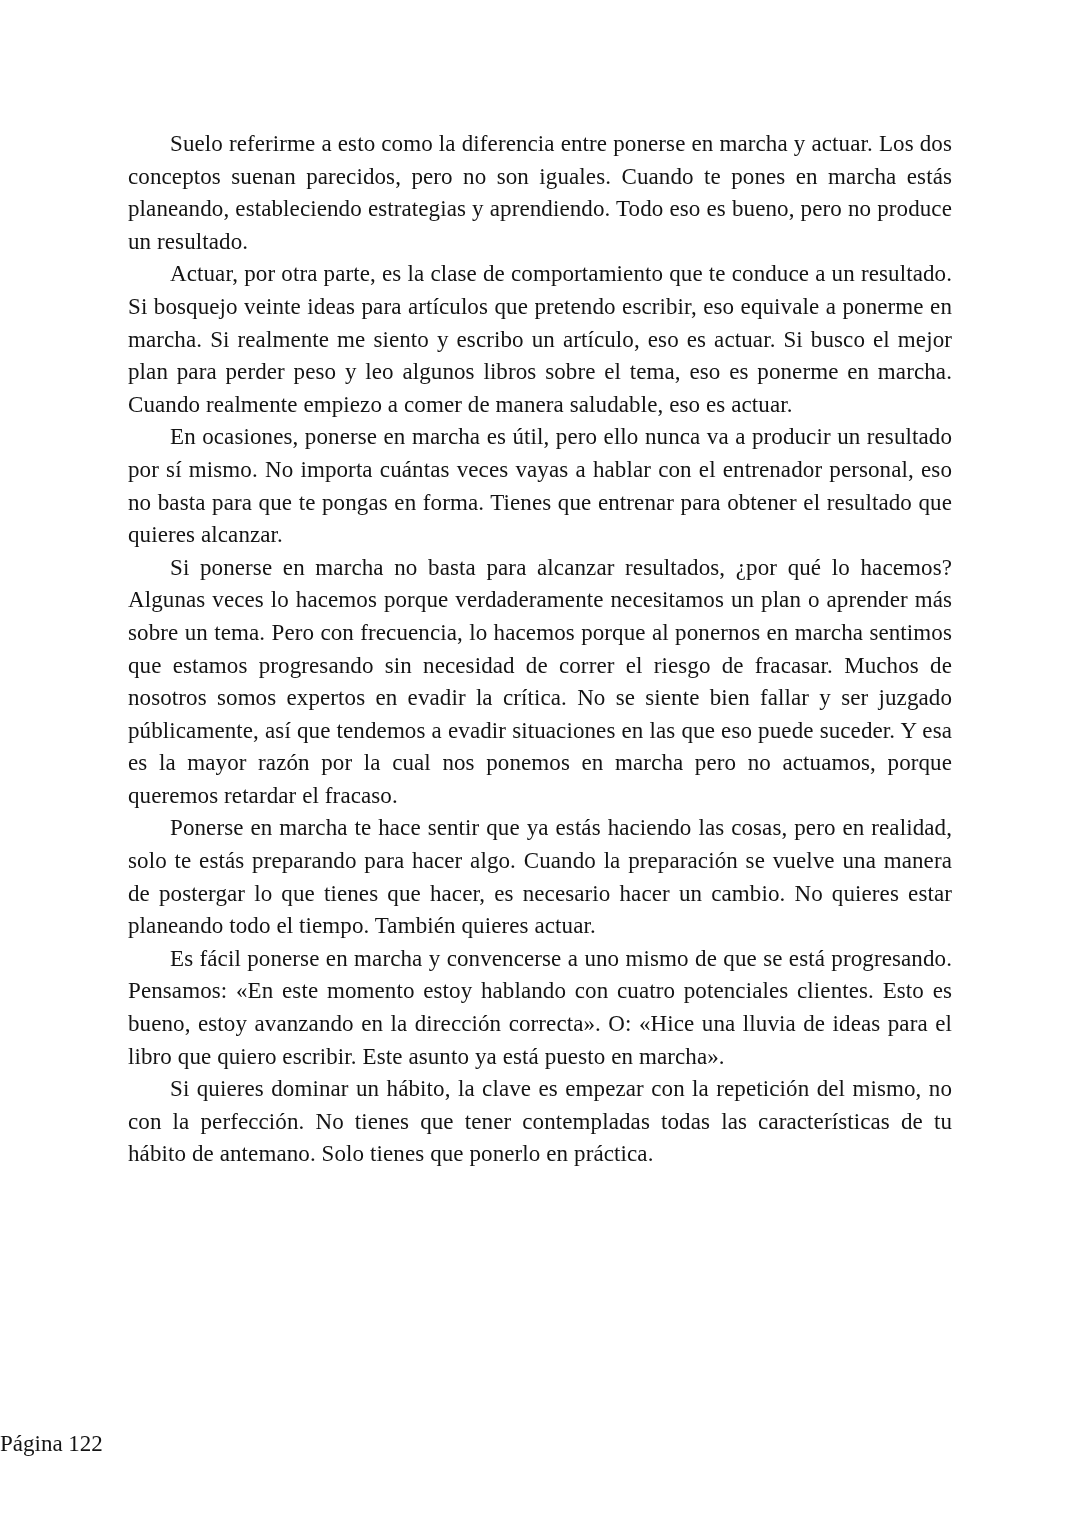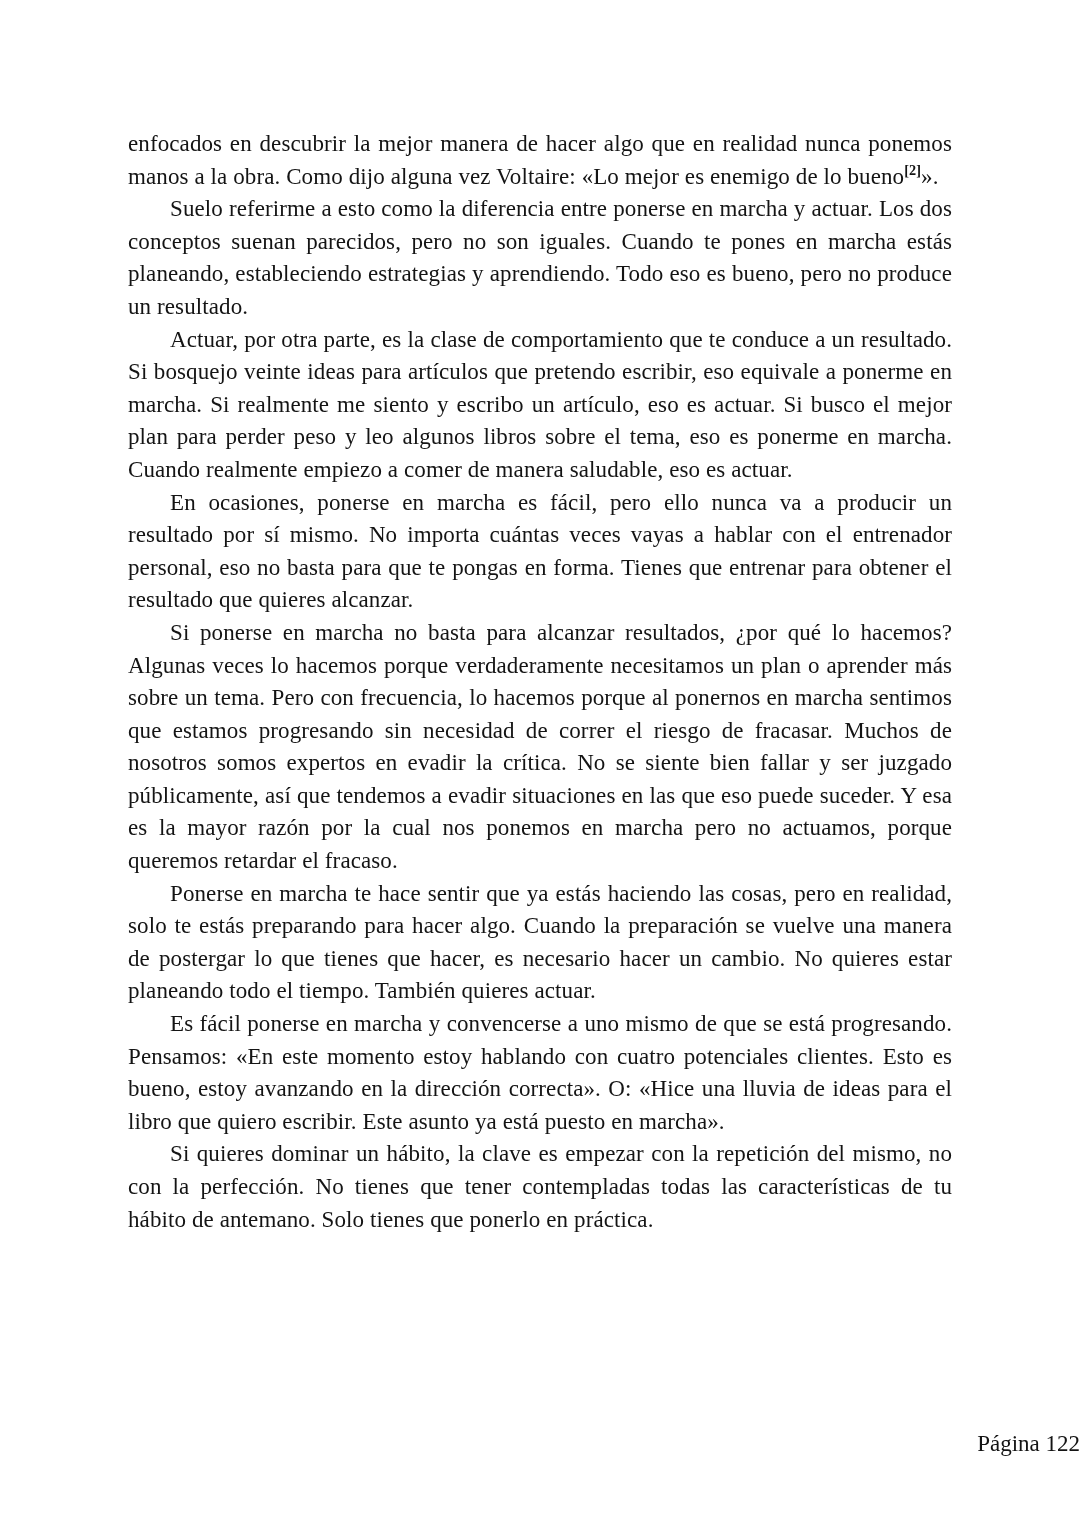--- a/index.html
+++ b/index.html
@@ -45,40 +45,39 @@
     line-height: 0;
     color: #141414;
     text-decoration: none;
     cursor: pointer;
   }
   .page-footer {
     position: absolute;
     left: 0;
     width: 1080px;
     top: 1428px;
-    text-align: right;
+    text-align: left;
     color: #141414;
   }
   .page-footer .page-number {
     font-size: 23px;
     line-height: 32px;
     font-family: "Liberation Serif", serif;
   }
 </style>
 </head>
 <body>
 
 <div class="page">
 
   <div class="text-block">
 
-  <p class="para"><span>enfocados en descubrir la mejor manera de hacer algo que en realidad nunca ponemos manos a la obra. Como dijo alguna vez Voltaire: «Lo mejor es enemigo de lo bueno</span><a class="footnote-ref">[2]</a><span>».</span></p>
       <p class="para indent"><span>Suelo referirme a esto como la diferencia entre ponerse en marcha y actuar. Los dos conceptos suenan parecidos, pero no son iguales. Cuando te pones en marcha estás planeando, estableciendo estrategias y aprendiendo. Todo eso es bueno, pero no produce un resultado.</span></p>
       <p class="para indent"><span>Actuar, por otra parte, es la clase de comportamiento que te conduce a un resultado. Si bosquejo veinte ideas para artículos que pretendo escribir, eso equivale a ponerme en marcha. Si realmente me siento y escribo un artículo, eso es actuar. Si busco el mejor plan para perder peso y leo algunos libros sobre el tema, eso es ponerme en marcha. Cuando realmente empiezo a comer de manera saludable, eso es actuar.</span></p>
-      <p class="para indent"><span>En ocasiones, ponerse en marcha es fácil, pero ello nunca va a producir un resultado por sí mismo. No importa cuántas veces vayas a hablar con el entrenador personal, eso no basta para que te pongas en forma. Tienes que entrenar para obtener el resultado que quieres alcanzar.</span></p>
+      <p class="para indent"><span>En ocasiones, ponerse en marcha es útil, pero ello nunca va a producir un resultado por sí mismo. No importa cuántas veces vayas a hablar con el entrenador personal, eso no basta para que te pongas en forma. Tienes que entrenar para obtener el resultado que quieres alcanzar.</span></p>
       <p class="para indent"><span>Si ponerse en marcha no basta para alcanzar resultados, ¿por qué lo hacemos? Algunas veces lo hacemos porque verdaderamente necesitamos un plan o aprender más sobre un tema. Pero con frecuencia, lo hacemos porque al ponernos en marcha sentimos que estamos progresando sin necesidad de correr el riesgo de fracasar. Muchos de nosotros somos expertos en evadir la crítica. No se siente bien fallar y ser juzgado públicamente, así que tendemos a evadir situaciones en las que eso puede suceder. Y esa es la mayor razón por la cual nos ponemos en marcha pero no actuamos, porque queremos retardar el fracaso.</span></p>
       <p class="para indent"><span>Ponerse en marcha te hace sentir que ya estás haciendo las cosas, pero en realidad, solo te estás preparando para hacer algo. Cuando la preparación se vuelve una manera de postergar lo que tienes que hacer, es necesario hacer un cambio. No quieres estar planeando todo el tiempo. También quieres actuar.</span></p>
       <p class="para indent"><span>Es fácil ponerse en marcha y convencerse a uno mismo de que se está progresando. Pensamos: «En este momento estoy hablando con cuatro potenciales clientes. Esto es bueno, estoy avanzando en la dirección correcta». O: «Hice una lluvia de ideas para el libro que quiero escribir. Este asunto ya está puesto en marcha».</span></p>
       <p class="para indent"><span>Si quieres dominar un hábito, la clave es empezar con la repetición del mismo, no con la perfección. No tienes que tener contempladas todas las características de tu hábito de antemano. Solo tienes que ponerlo en práctica.</span></p>
     </div>
 
   <div class="page-footer">
     <span class="page-number">Página 122</span>
   </div>
 

